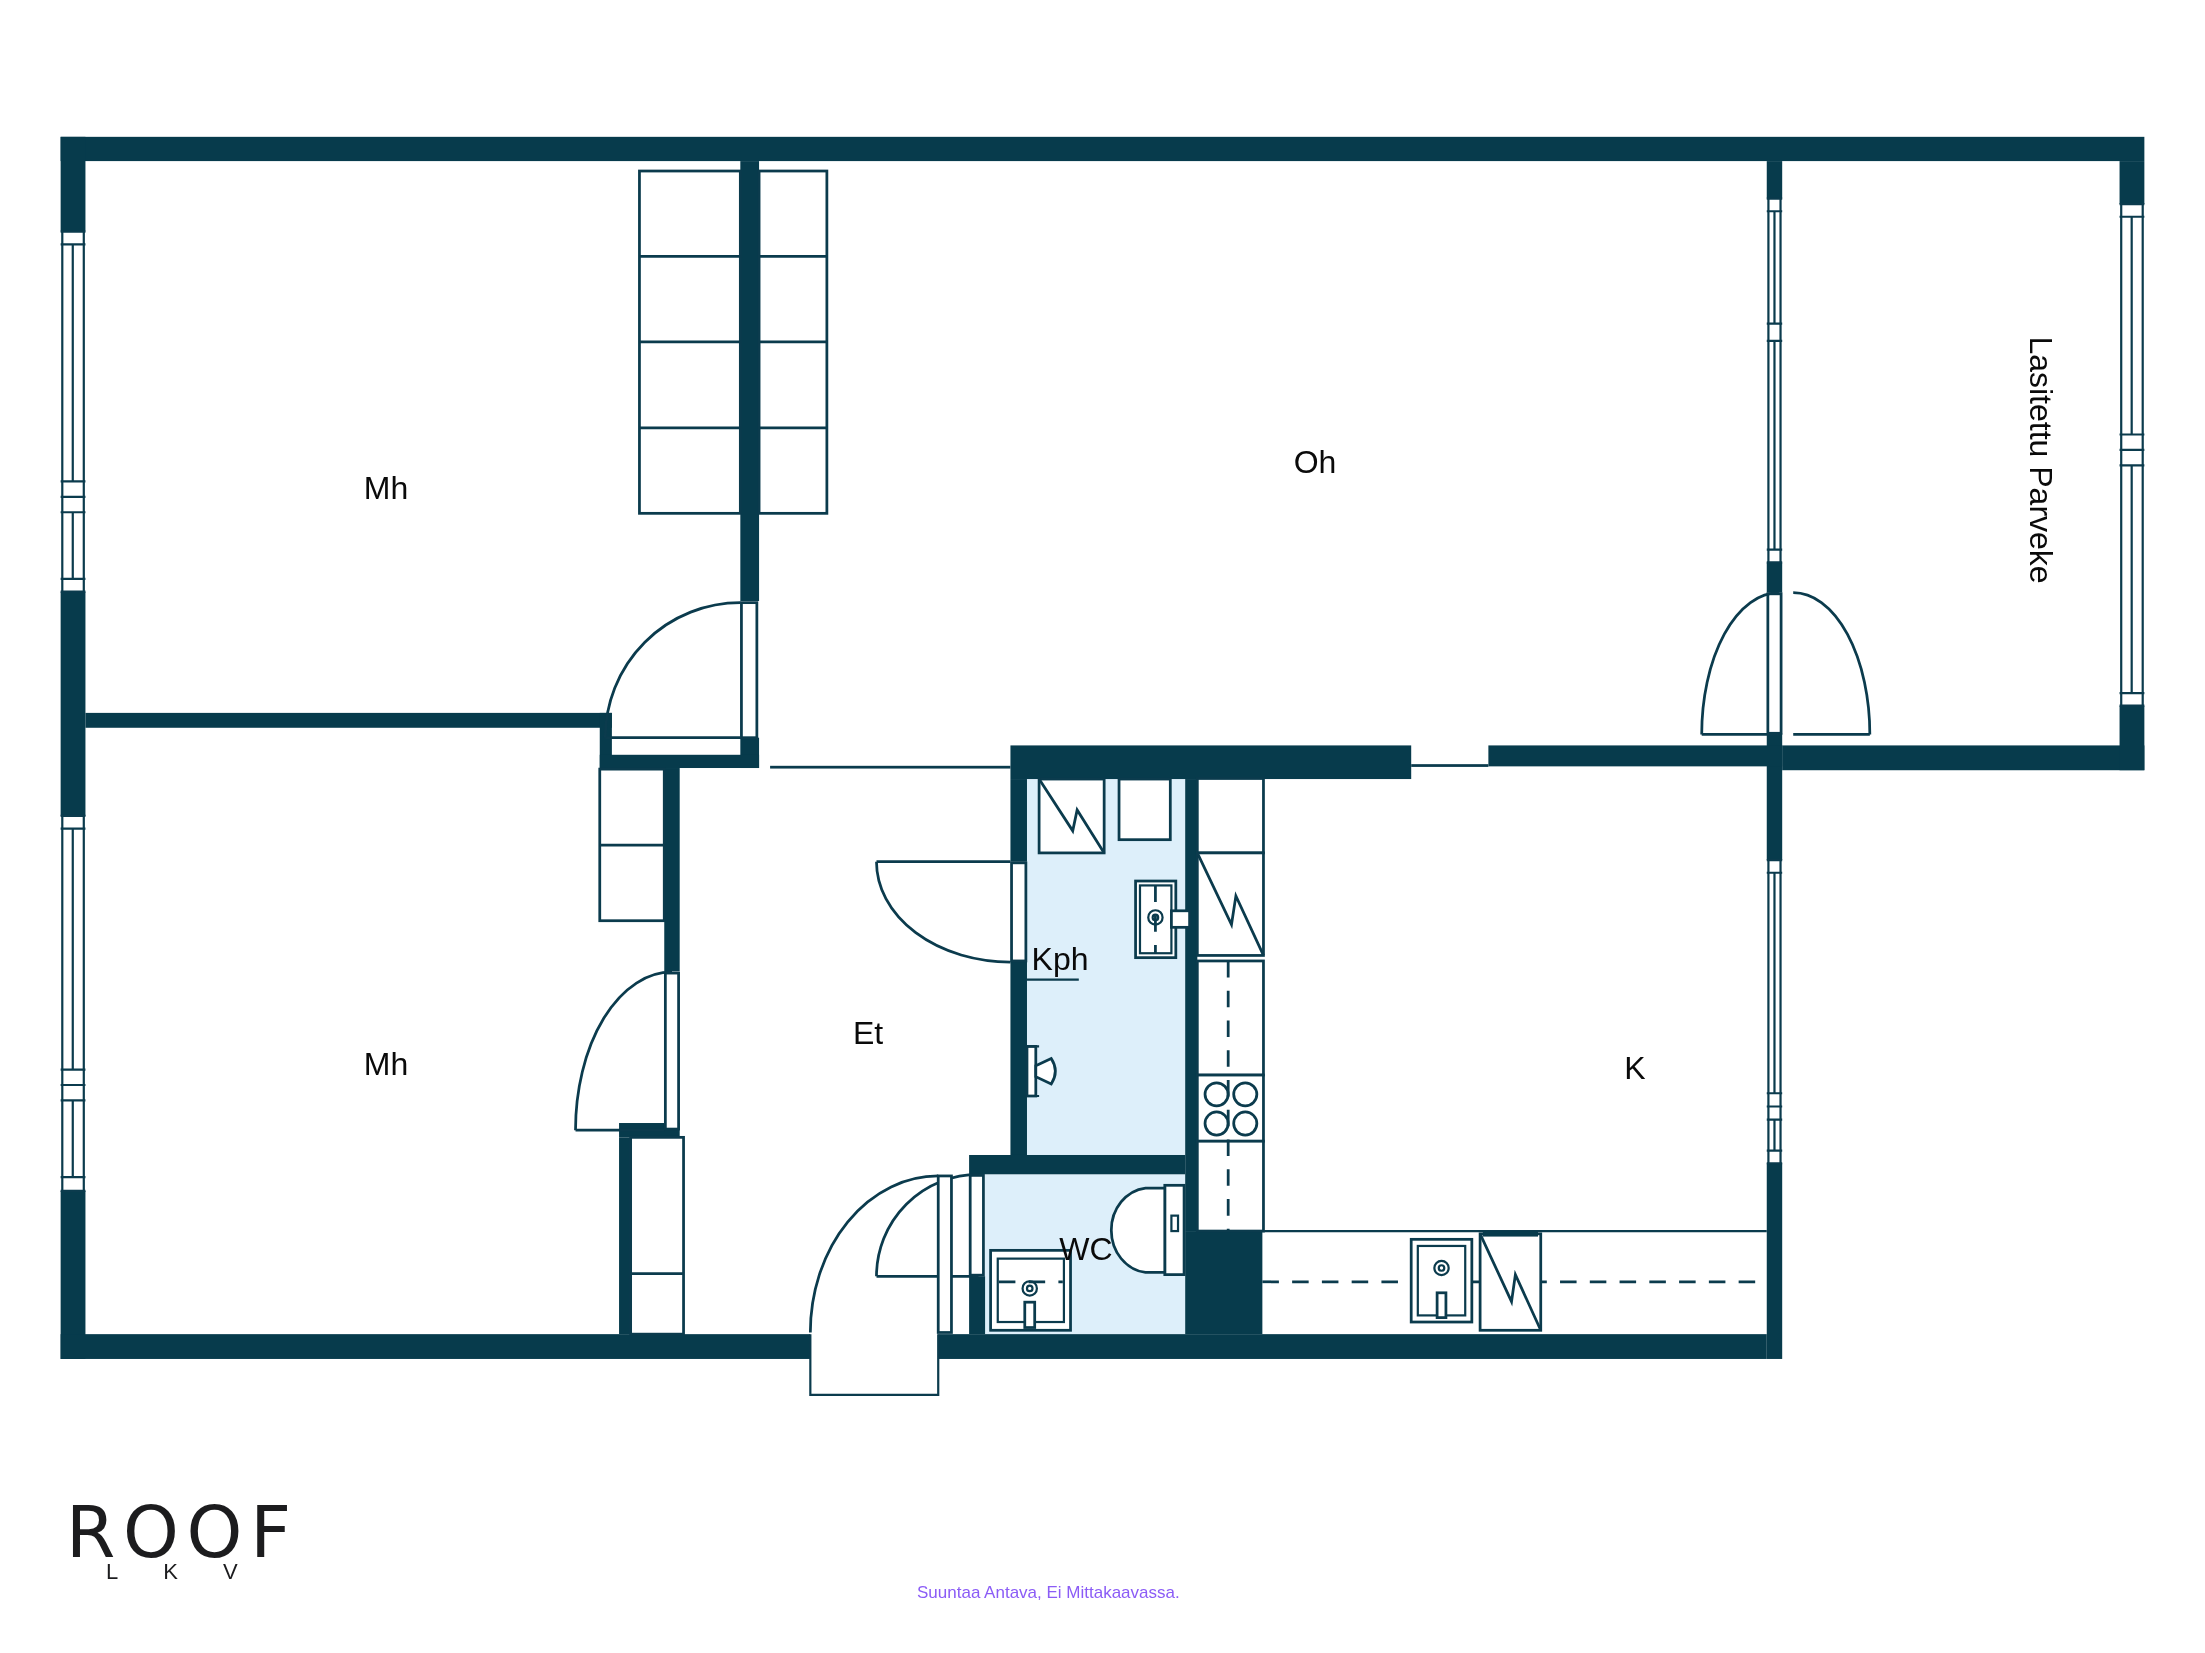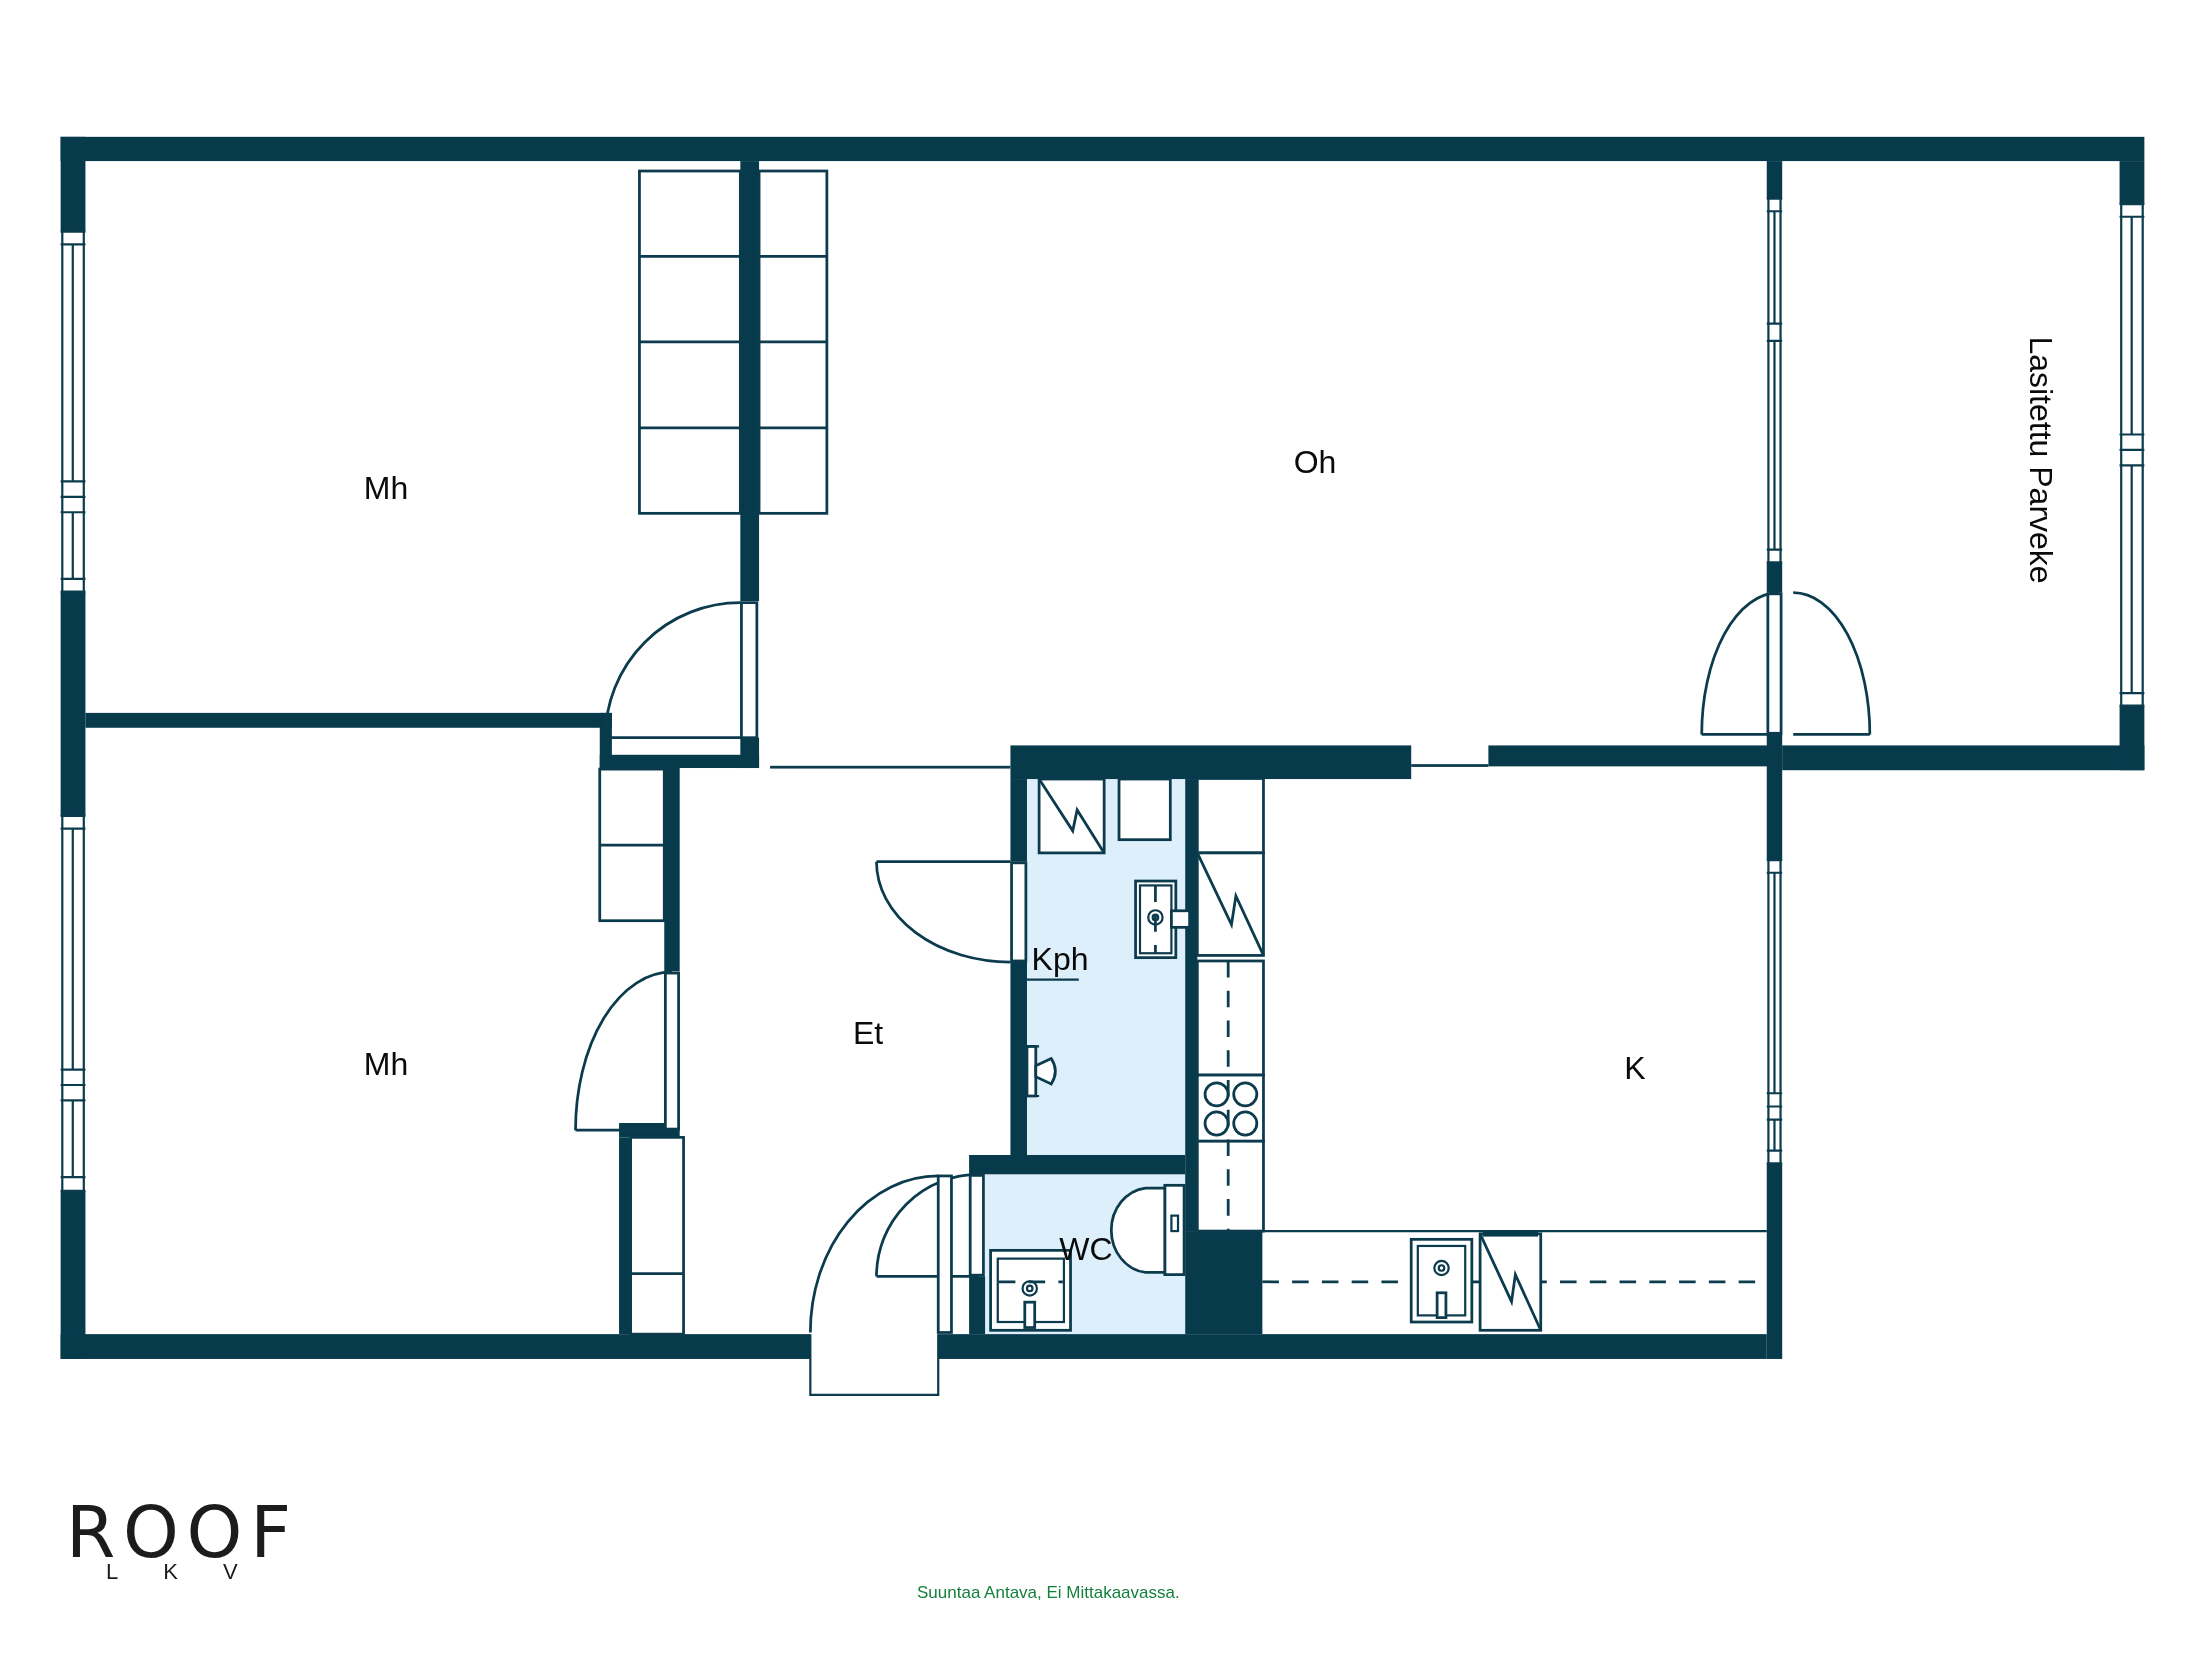--- a/index.html
+++ b/index.html
@@ -3,21 +3,21 @@
 <meta charset="utf-8">
 <style>
   html,body{margin:0;padding:0;background:#ffffff;}
   body{width:2205px;height:1654px;position:relative;font-family:"Liberation Sans",sans-serif;}
   #stage{position:absolute;left:0;top:0;width:2205px;height:1654px;}
   svg{position:absolute;left:0;top:0;}
   .room-label{position:absolute;transform:translate(-50%,-50%);font-size:32px;color:#0a0a0a;white-space:nowrap;}
   .room-label.rot{transform:translate(-50%,-50%) rotate(90deg);}
   .logo-word{position:absolute;left:66px;top:1491px;font-size:71px;font-weight:500;letter-spacing:7.7px;color:#1c1c1e;font-family:"DejaVu Sans",sans-serif;}
   .logo-sub{position:absolute;left:106px;top:1559px;font-size:22px;font-weight:400;letter-spacing:45px;color:#1c1c1e;font-family:Liberation Sans, sans-serif;}
-  .disclaimer{position:absolute;left:917px;top:1583px;font-size:17px;color:#15803d;}
+  .disclaimer{position:absolute;left:917px;top:1583px;font-size:17px;color:#8b5cf6;}
   .w{fill:#073b4c;stroke:none;}
   .thin{stroke:#0b3b4d;stroke-width:5;fill:none;}
   .thin4{stroke:#0b3b4d;stroke-width:4;fill:none;}
   .box{fill:#ffffff;stroke:#0b3b4d;stroke-width:5;}
   .winrect{fill:#ffffff;stroke:none;}
   .blue{fill:#ddeffa;stroke:none;}
   .dash{stroke:#0b3b4d;stroke-width:5;fill:none;stroke-dasharray:30 24;}
   .leaf{fill:#ffffff;stroke:#0b3b4d;stroke-width:5;}
 </style>
 </head>

